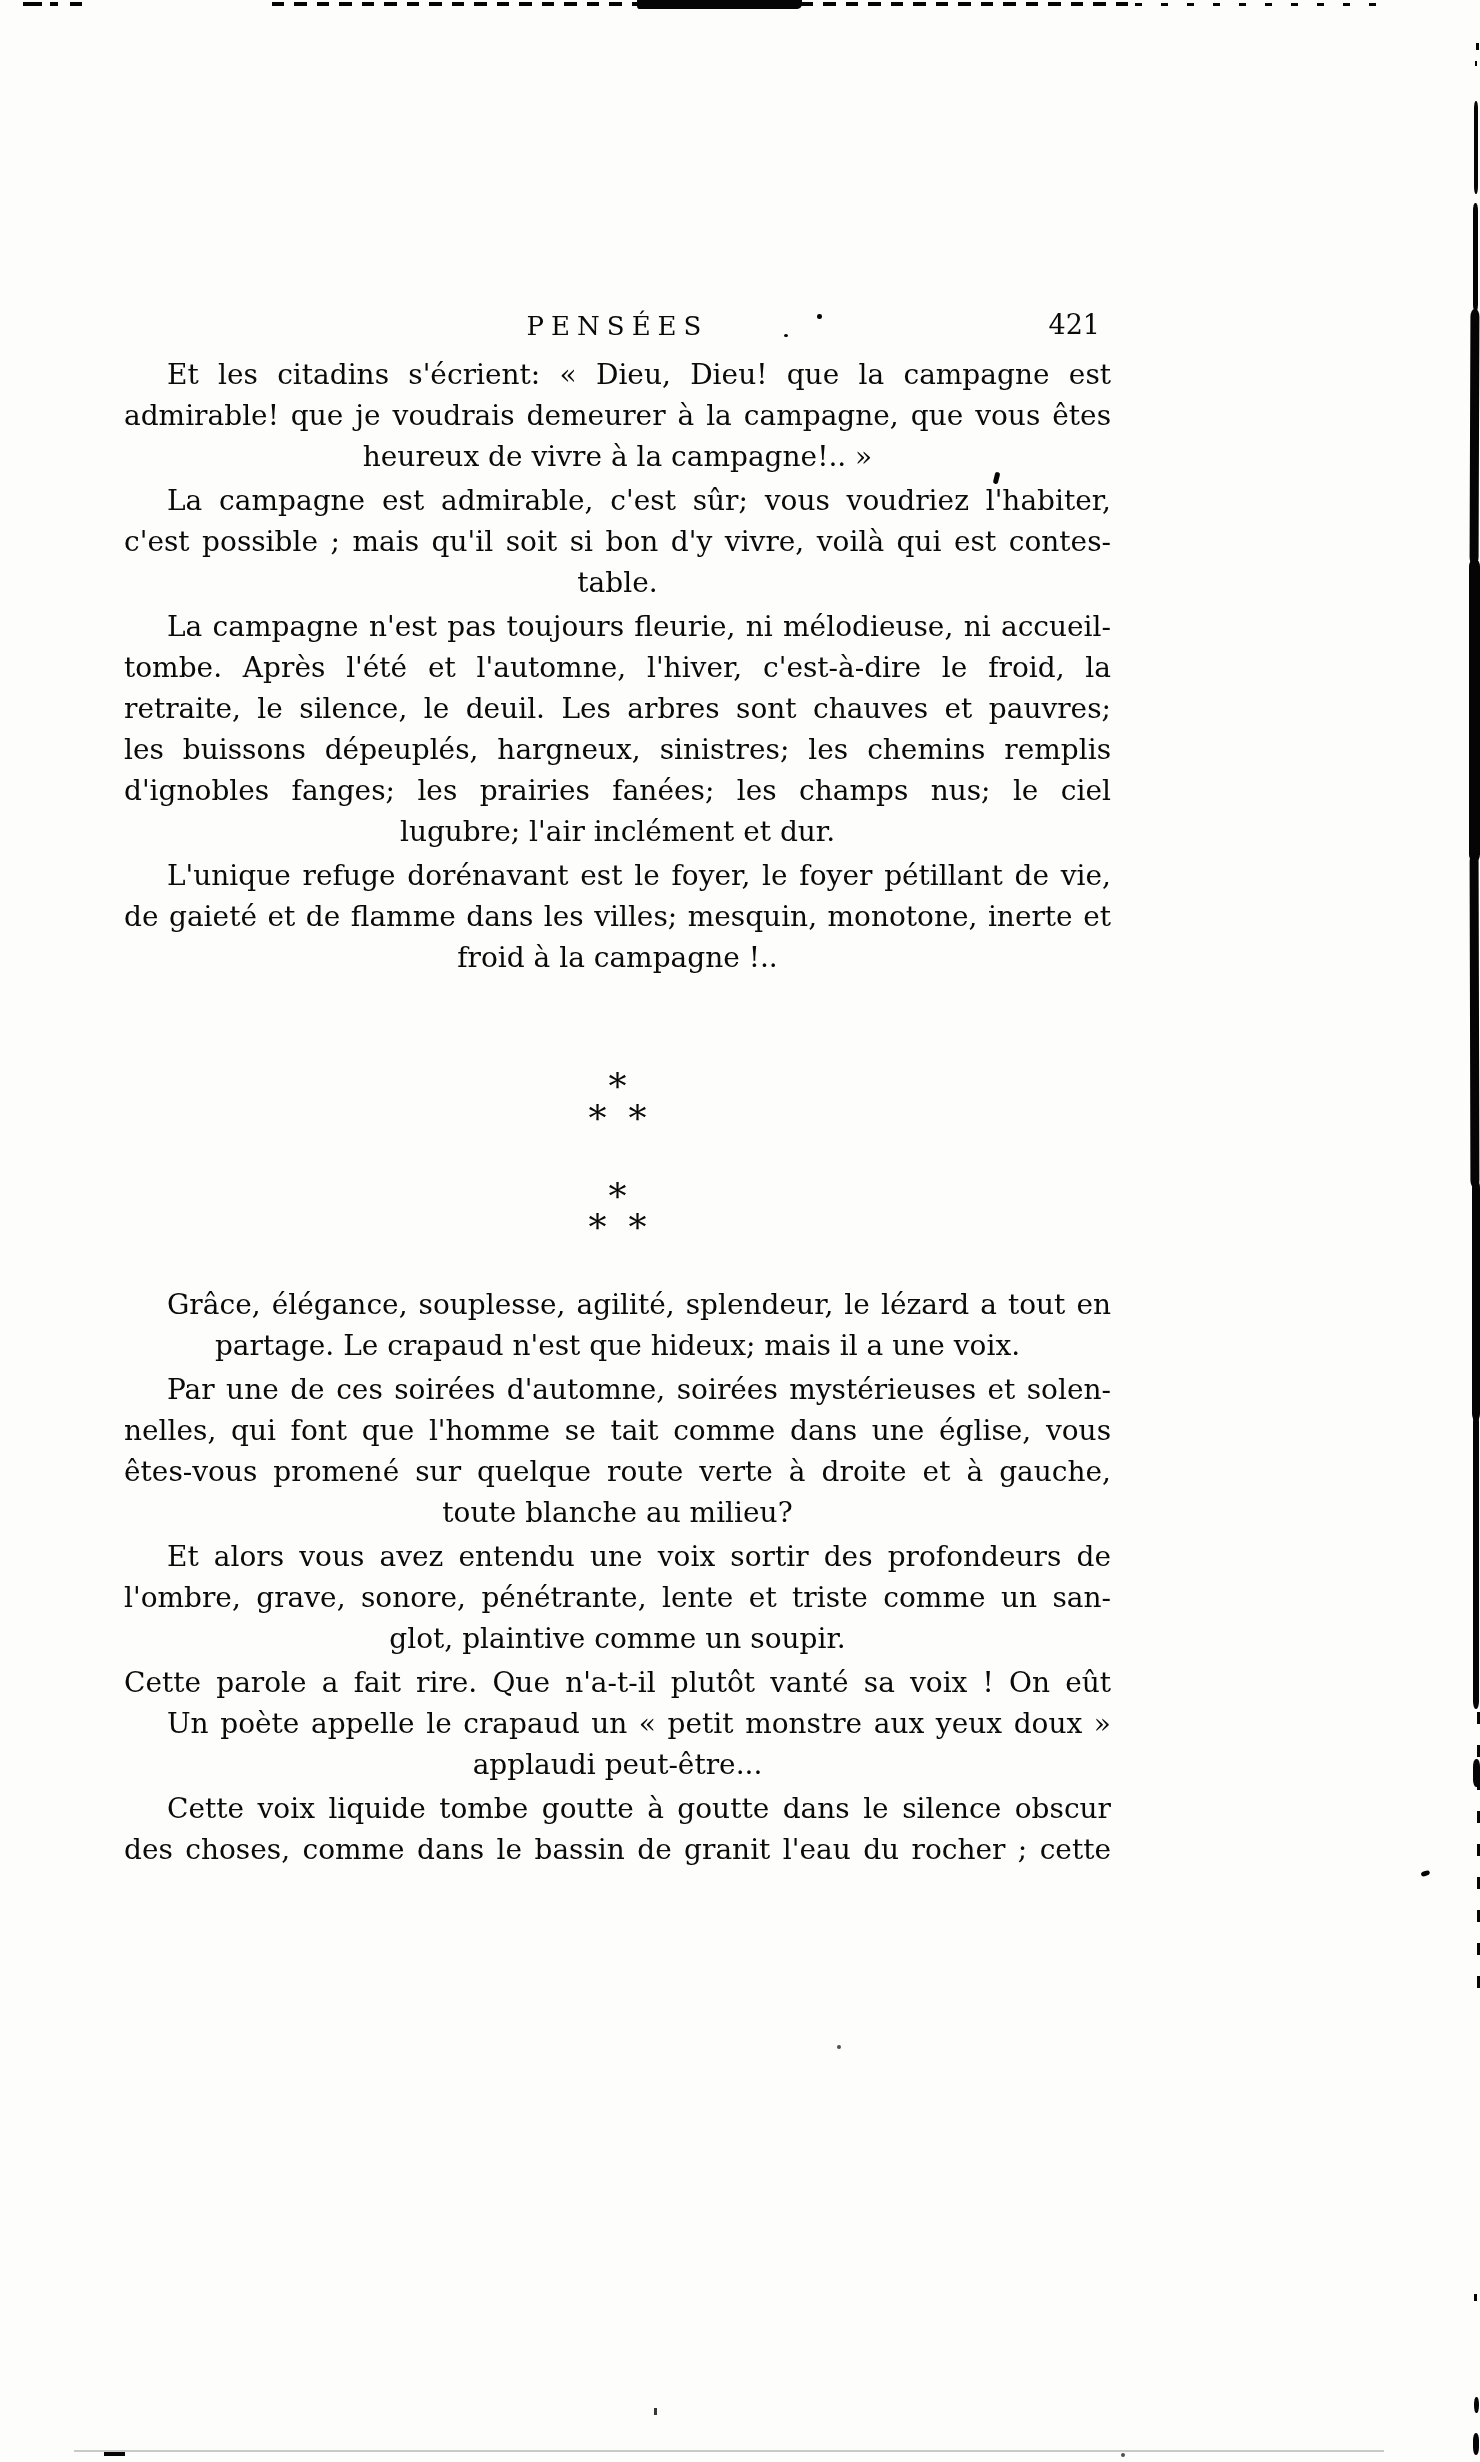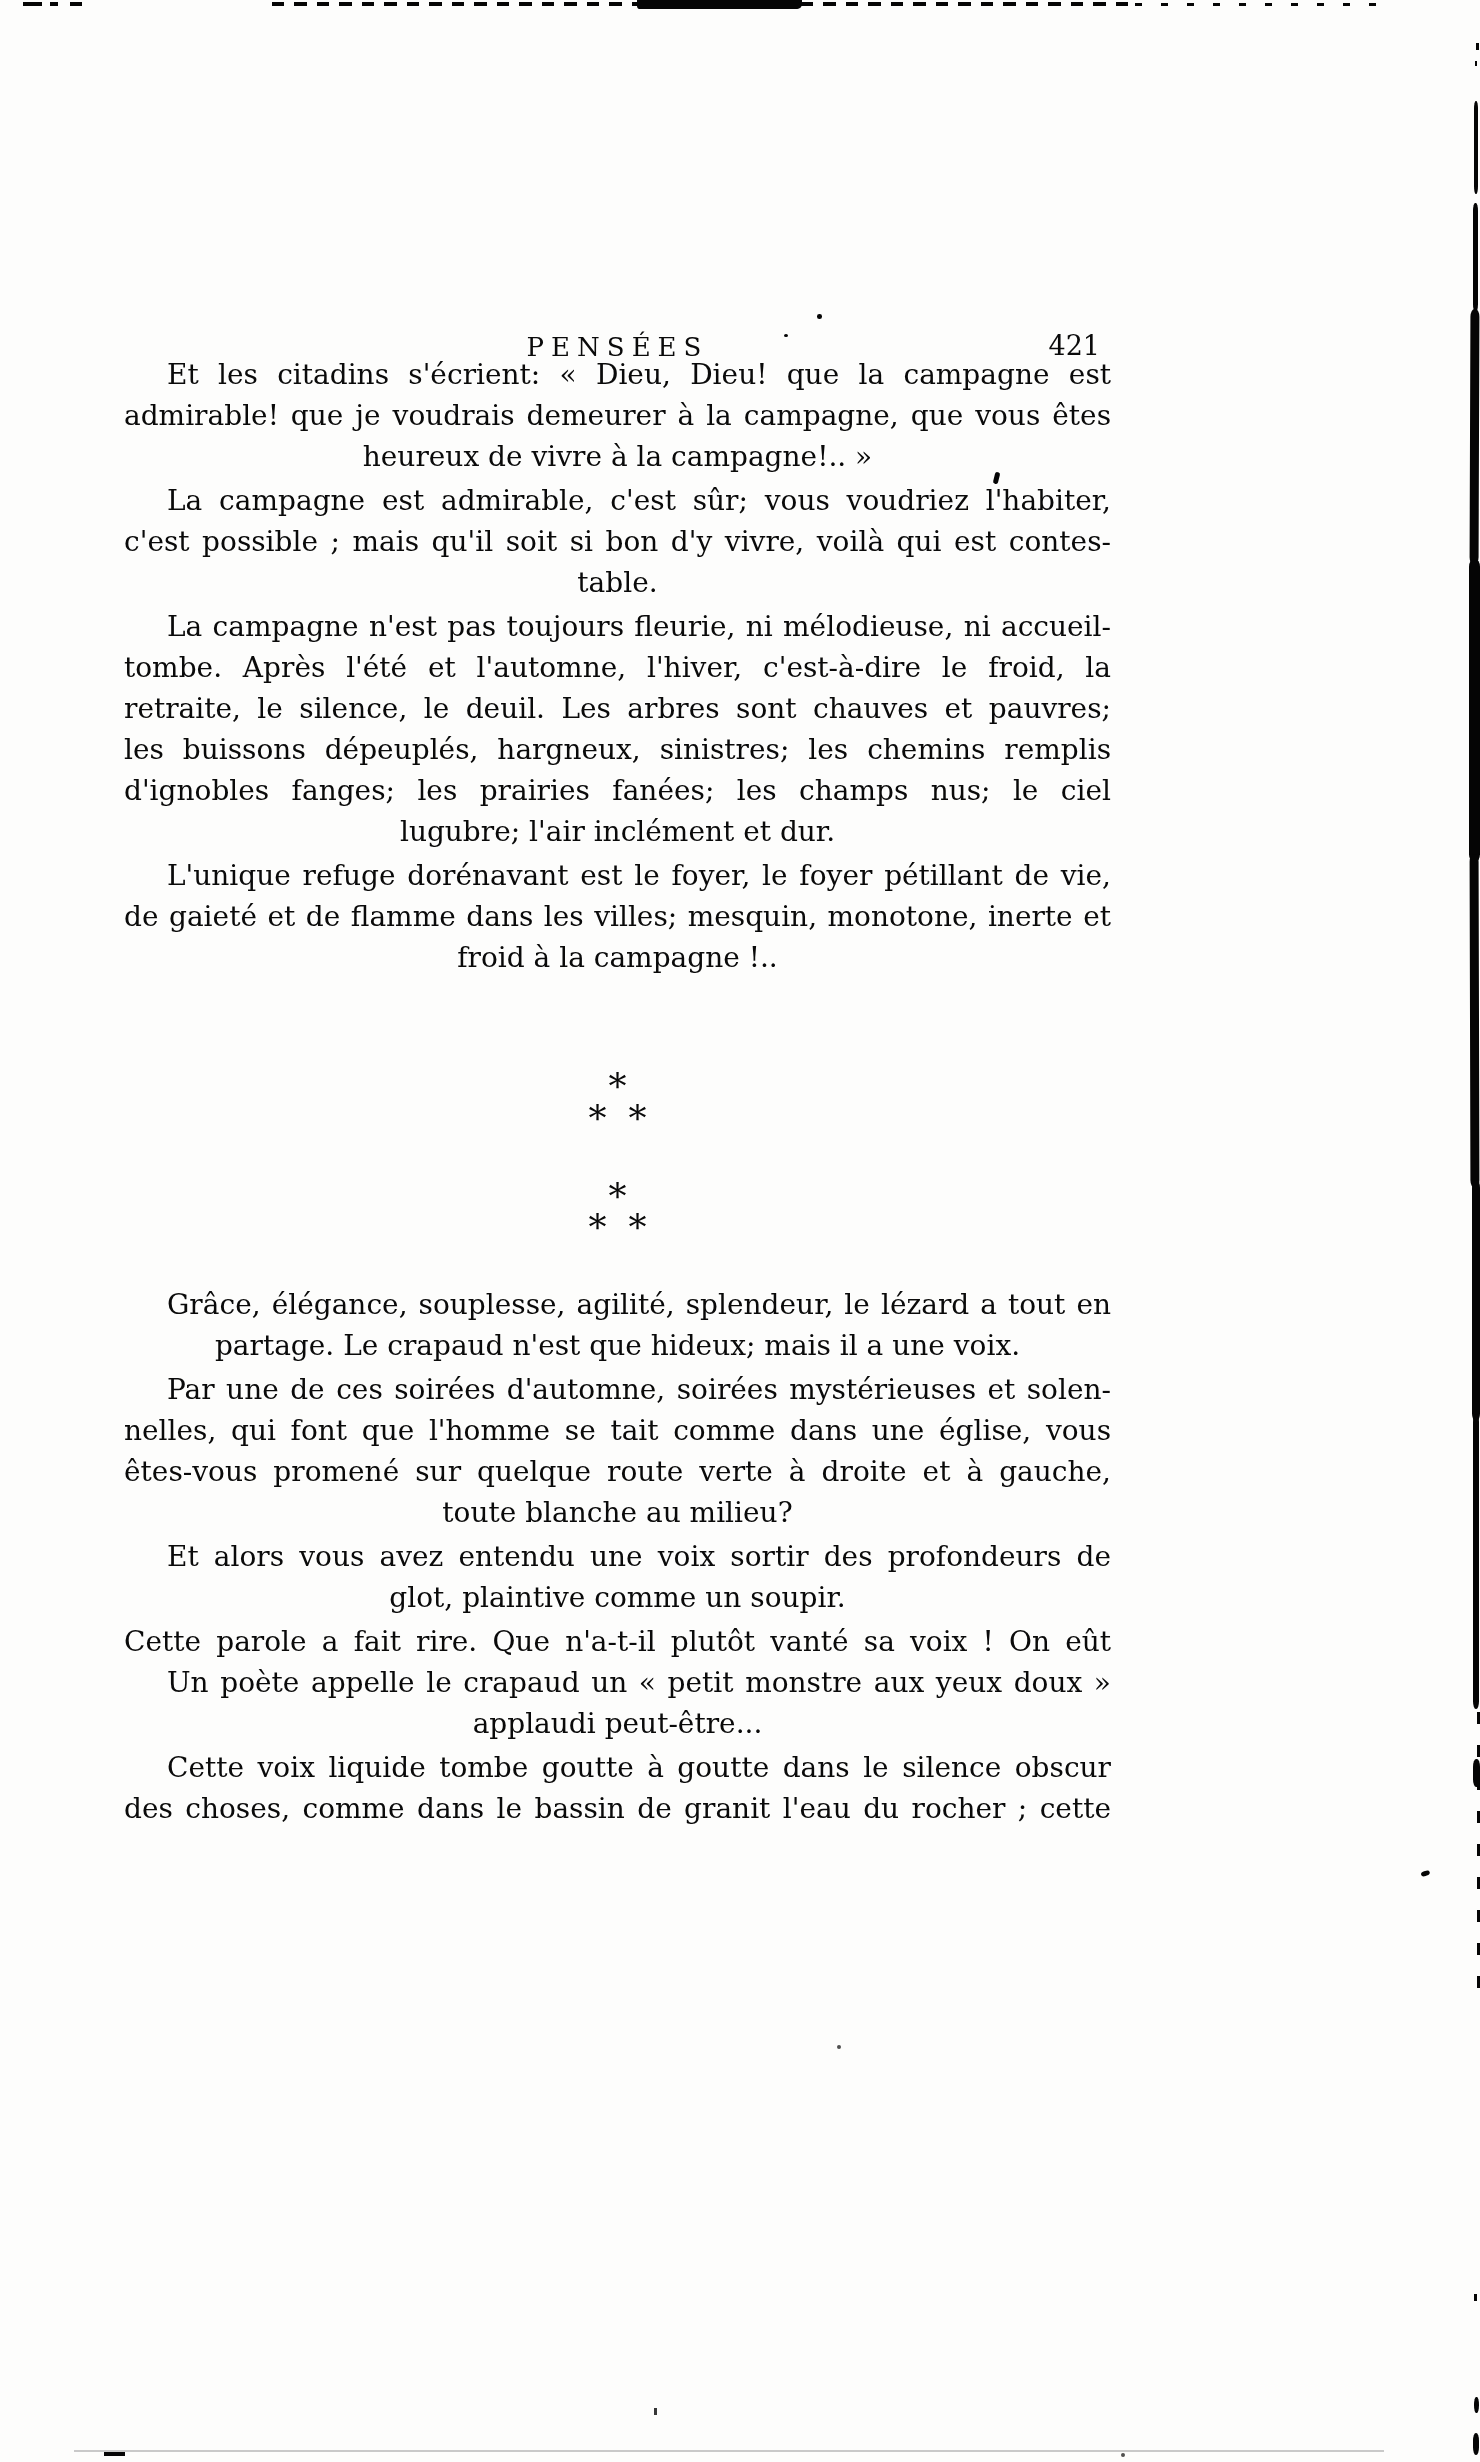--- a/index.html
+++ b/index.html
@@ -5,21 +5,21 @@
   html,body{margin:0;padding:0;background:#e9e9e9;}
   .page{
     position:relative;
     width:1480px;height:2462px;
     background:#fdfdfc;
     overflow:hidden;
     font-family:"DejaVu Serif", serif;
     color:#0a0a0a;
   }
   
-  .running-head{position:absolute;top:311px;left:124px;width:987px;height:37px;margin-top:21px;}
+  .running-head{position:absolute;top:311px;left:124px;width:987px;height:37px;}
   .head-title{
     position:absolute;left:50%;transform:translateX(-50%);
     font-size:26px;letter-spacing:7px;white-space:nowrap;
   }
   .page-num{position:absolute;right:11px;top:-1.6px;font-size:27px;}
   
   .text-block{
     position:absolute;top:351px;left:124px;width:987px;
     font-size:28px;line-height:41px;
   }
@@ -121,20 +121,21 @@
         <div class="line">partage. Le crapaud n'est que hideux; mais il a une voix.</div>
       </div>
       <div class="para">
         <div class="line j indent">Par une de ces soirées d'automne, soirées mystérieuses et solen-</div>
         <div class="line j">nelles, qui font que l'homme se tait comme dans une église, vous</div>
         <div class="line j">êtes-vous promené sur quelque route verte à droite et à gauche,</div>
         <div class="line">toute blanche au milieu?</div>
       </div>
       <div class="para">
         <div class="line j indent">Et alors vous avez entendu une voix sortir des profondeurs de</div>
+        <div class="line j">l'ombre, grave, sonore, pénétrante, lente et triste comme un san-</div>
         <div class="line">glot, plaintive comme un soupir.</div>
       </div>
       <div class="para">
         <div class="line j">Cette parole a fait rire. Que n'a-t-il plutôt vanté sa voix ! On eût</div>
         <div class="line j indent">Un poète appelle le crapaud un « petit monstre aux yeux doux »</div>
         <div class="line">applaudi peut-être...</div>
       </div>
       <div class="para">
         <div class="line j indent">Cette voix liquide tombe goutte à goutte dans le silence obscur</div>
         <div class="line j">des choses, comme dans le bassin de granit l'eau du rocher ; cette</div>

